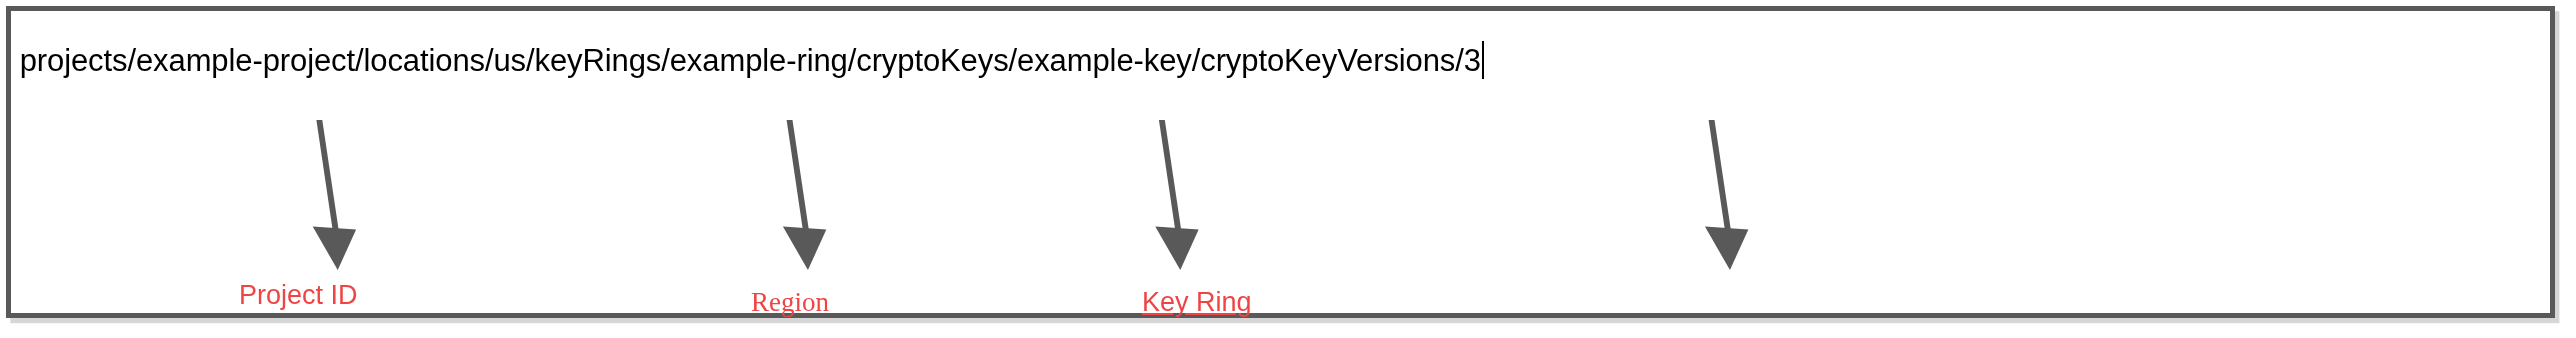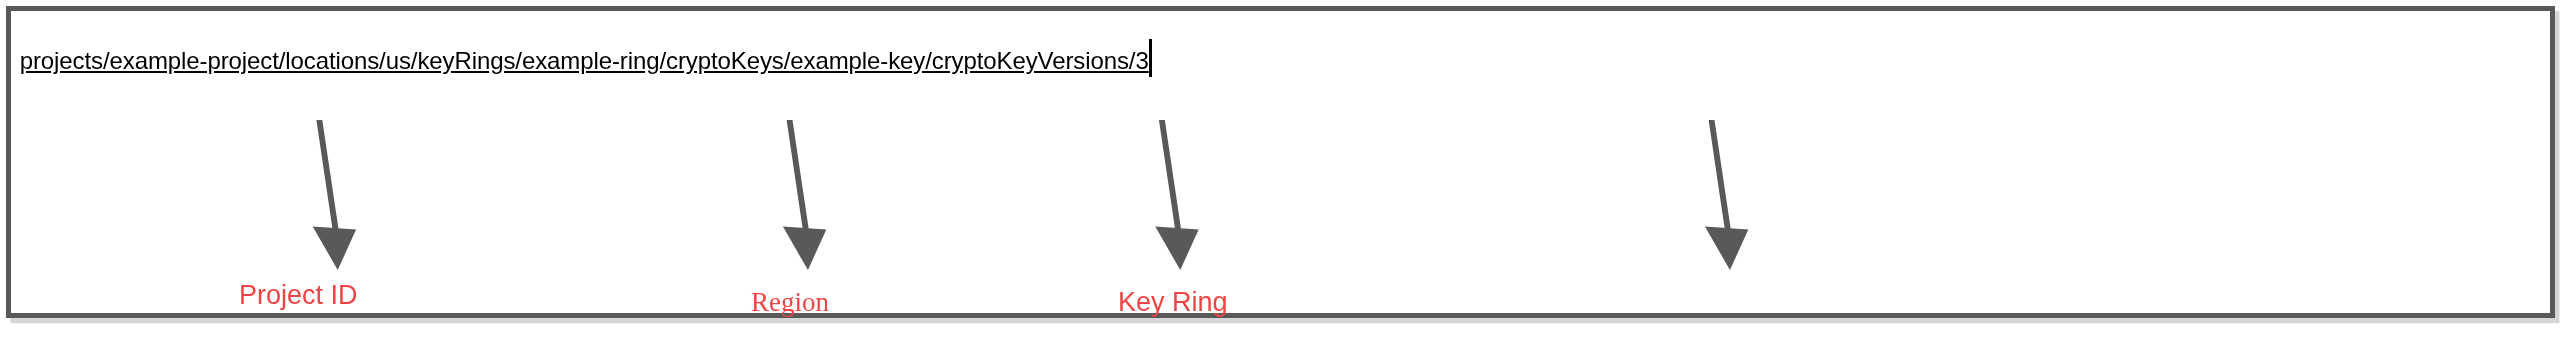--- a/index.html
+++ b/index.html
@@ -31,26 +31,25 @@
     box-sizing: border-box;
     box-shadow: 4.4px 5.2px 0 0 rgba(0,0,0,0.16);
   }
 
   
   .path-line {
     position: absolute;
     left: 8.8px;
     top: 28px;
     white-space: nowrap;
-    font-size: 24px;
+    font-size: 31px;
     line-height: 43px;
     letter-spacing: -0.1px;
     color: #000000;
     font-family: "Liberation Sans", sans-serif;
-    text-decoration: underline;
   }
   .path-text {
     display: inline;
   }
   .text-caret {
     display: inline-block;
     width: 2.2px;
     height: 38px;
     background: #000000;
     vertical-align: -8px;
@@ -110,18 +109,18 @@
           <polygon points="2306,148 2314,148 2336,296 2328,297"></polygon>
           <polygon points="2301,293 2360,297 2335,352"></polygon>
         </g>
       </g>
     </svg>
 
     <div class="anno-label" style="left:228px; top:268px;">Project ID</div>
 
     <div class="anno-label" style="left:740px; top:275px;font-family:Liberation Serif, serif;">Region</div>
 
-    <div class="anno-label" style="left:1107px; top:275px;">Key Ring</div>
+    <div class="anno-label" style="left:1131px; top:275px;text-decoration:underline;">Key Ring</div>
 
 
   </div>
 </div>
 
 
 </body></html>

